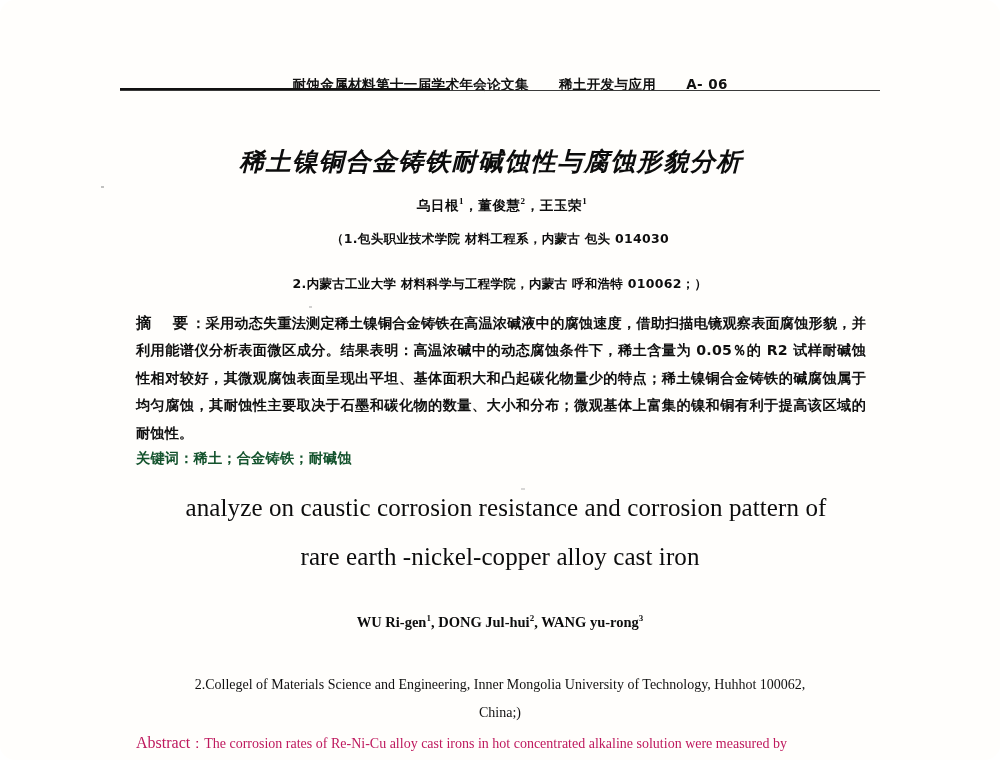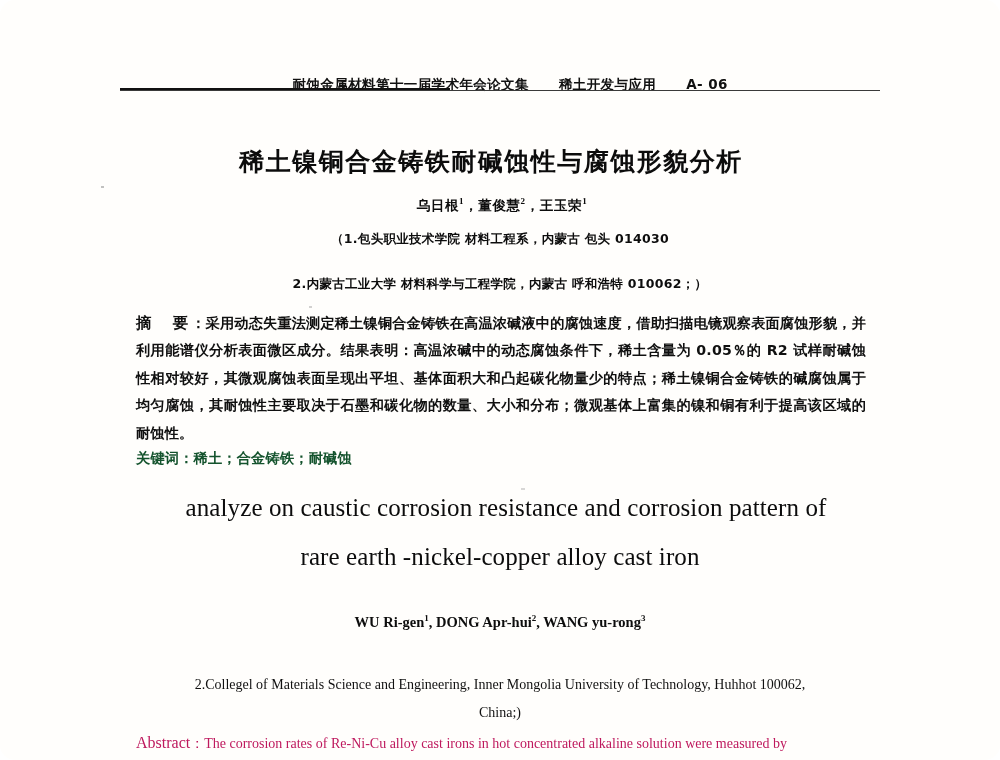--- a/index.html
+++ b/index.html
@@ -73,20 +73,21 @@
   .cn-title {
     position: absolute;
     left: 0; right: 18px;
     top: 128px;
     text-align: center;
     font-family: "DejaVu Sans", sans-serif;
     font-weight: bold;
     font-size: 25px;
     letter-spacing: 1.5px;
     color: #0c0c0c;
+    font-style: italic;
   }
 
   
   .cn-authors {
     position: absolute;
     left: 4px; right: 0;
     top: 196px;
     text-align: center;
     font-family: Liberation Serif, serif;
     font-weight: bold;
@@ -213,20 +214,20 @@
   <div class="affil affil-1">（1.包头职业技术学院 材料工程系，内蒙古 包头 014030</div>
   <div class="affil affil-2">2.内蒙古工业大学 材料科学与工程学院，内蒙古 呼和浩特 010062；）</div>
 
   <div class="cn-abstract"><span class="lbl">摘　要</span><span>：</span><span>采用动态失重法测定稀土镍铜合金铸铁在高温浓碱液中的腐蚀速度，借助扫描电镜观察表面腐蚀形貌，并利用能谱仪分析表面微区成分。结果表明：高温浓碱中的动态腐蚀条件下，稀土含量为 0.05％的 R2 试样耐碱蚀性相对较好，其微观腐蚀表面呈现出平坦、基体面积大和凸起碳化物量少的特点；稀土镍铜合金铸铁的碱腐蚀属于均匀腐蚀，其耐蚀性主要取决于石墨和碳化物的数量、大小和分布；微观基体上富集的镍和铜有利于提高该区域的耐蚀性。</span></div>
 
   <div class="cn-keywords"><span>关键词</span><span>：</span><span>稀土；合金铸铁；耐碱蚀</span></div>
 
   <div class="en-title en-title-1">analyze on caustic corrosion resistance and corrosion pattern of</div>
   <div class="en-title en-title-2">rare earth -nickel-copper alloy cast iron</div>
 
-  <div class="en-authors"><span>WU Ri-gen</span><sup>1</sup><span>, </span><span>DONG Apr-hui</span><sup>2</sup><span>, </span><span>WANG yu-rong</span><sup>3</sup></div>
+  <div class="en-authors"><span>WU Ri-gen</span><sup>1</sup><span>, </span><span>DONG Jul-hui</span><sup>2</sup><span>, </span><span>WANG yu-rong</span><sup>3</sup></div>
 
   <div class="en-affil en-affil-2">2.Collegel of Materials Science and Engineering, Inner Mongolia University of Technology, Huhhot 100062,</div>
   <div class="en-affil en-affil-3">China;)</div>
 
   <div class="en-abstract"><span class="abs-lbl">Abstract</span><span>：</span><span>The corrosion rates of Re-Ni-Cu alloy cast irons in hot concentrated alkaline solution were measured by</span></div>
 
 </div>
 
 </body></html>

